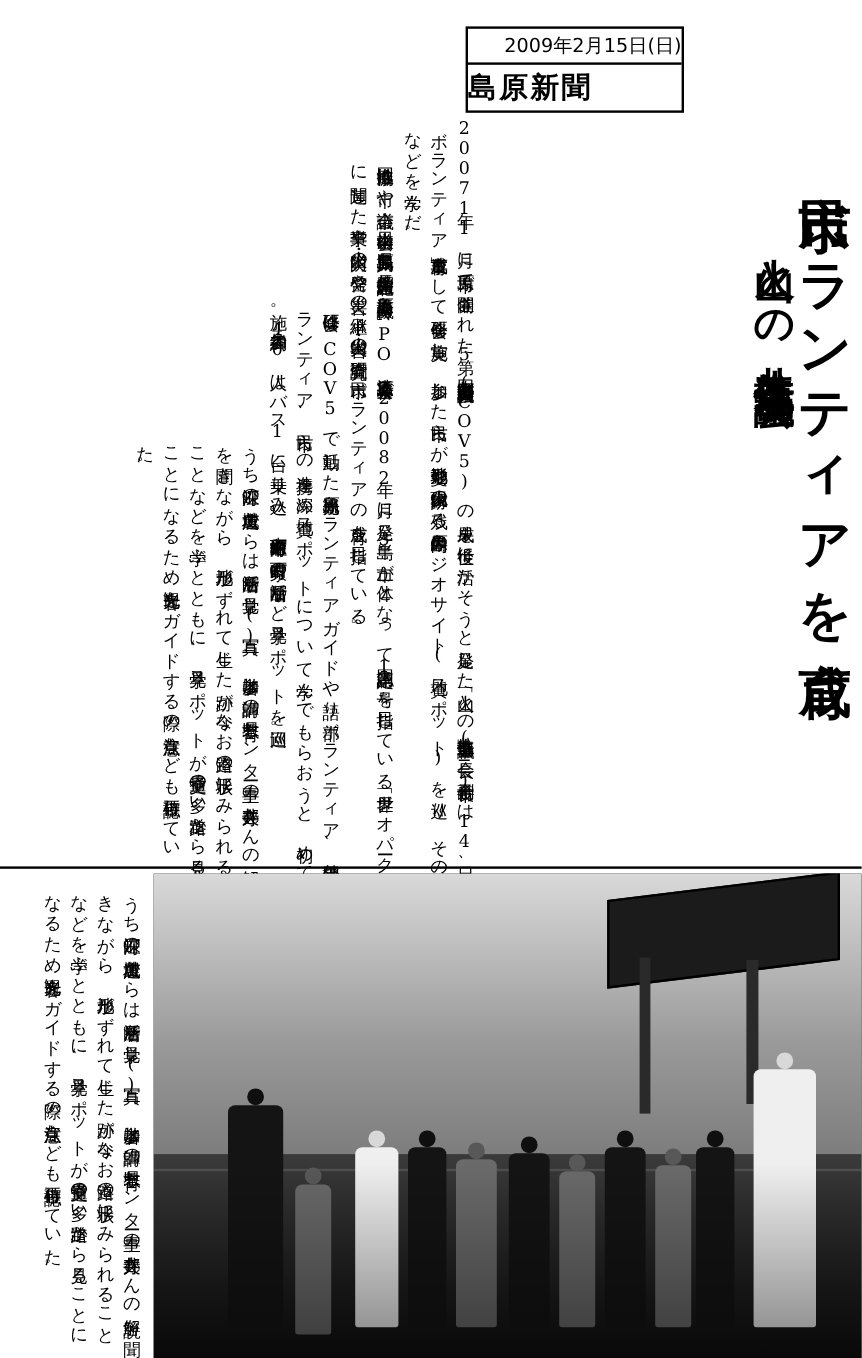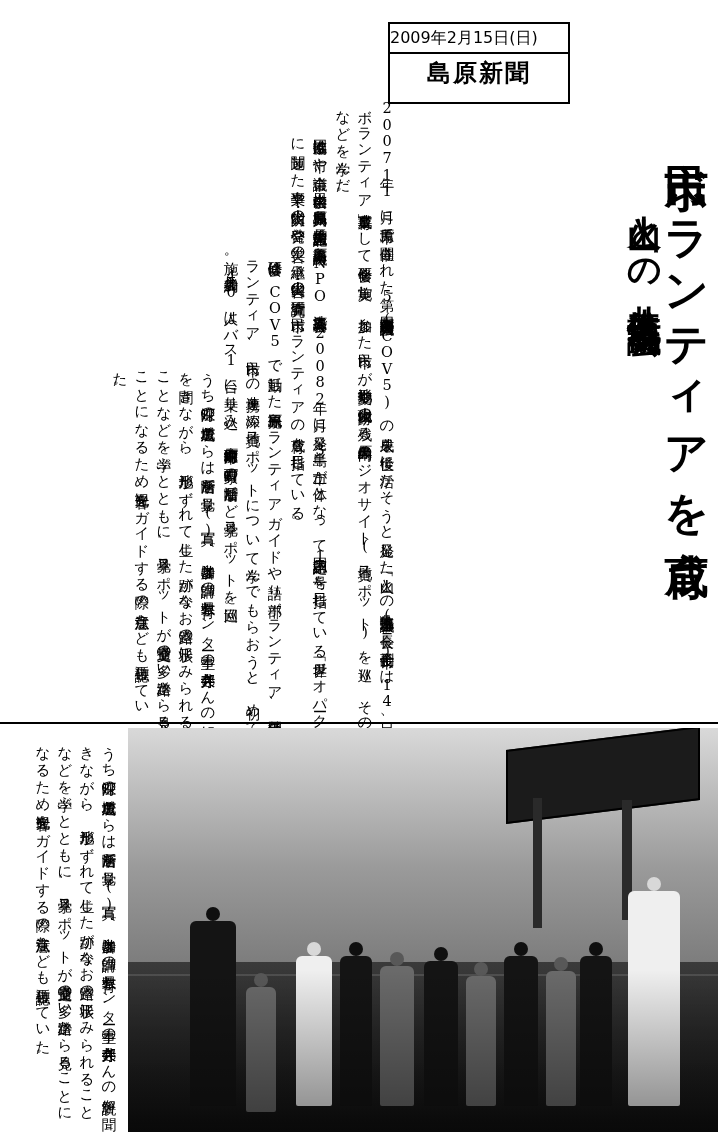--- a/index.html
+++ b/index.html
@@ -25,33 +25,32 @@
   .masthead {
     position: absolute;
     top: 22px;
     left: 388px;
     width: 182px;
     border: 2px solid #000;
     background: #fff;
     box-sizing: border-box;
   }
   .masthead-date {
-    text-align: left;
+    text-align: right;
     font-size: 16px;
     line-height: 28px;
     height: 28px;
     border-bottom: 2px solid #000;
     letter-spacing: 0px;
     font-family: "DejaVu Sans", sans-serif;
   }
   .masthead-name {
-    text-align: center;
     font-size: 24px;
     line-height: 38px;
-    height: 48px;
+    height: 38px;
     font-weight: bold;
     letter-spacing: 2px;
     font-family: "DejaVu Serif", serif;
   }
 
   
   .headline-wrap {
     position: absolute;
     top: 128px;
     right: 8px;

